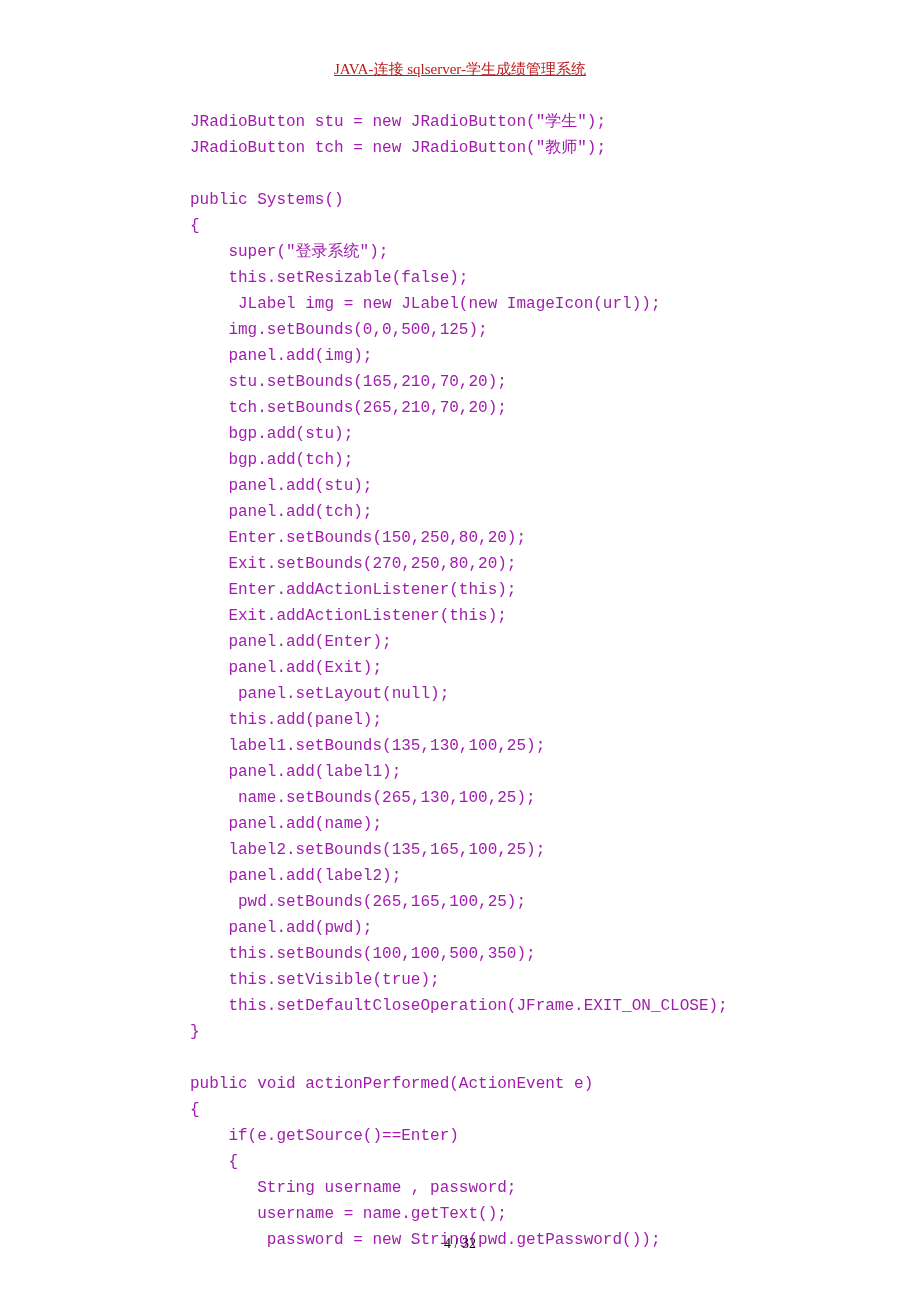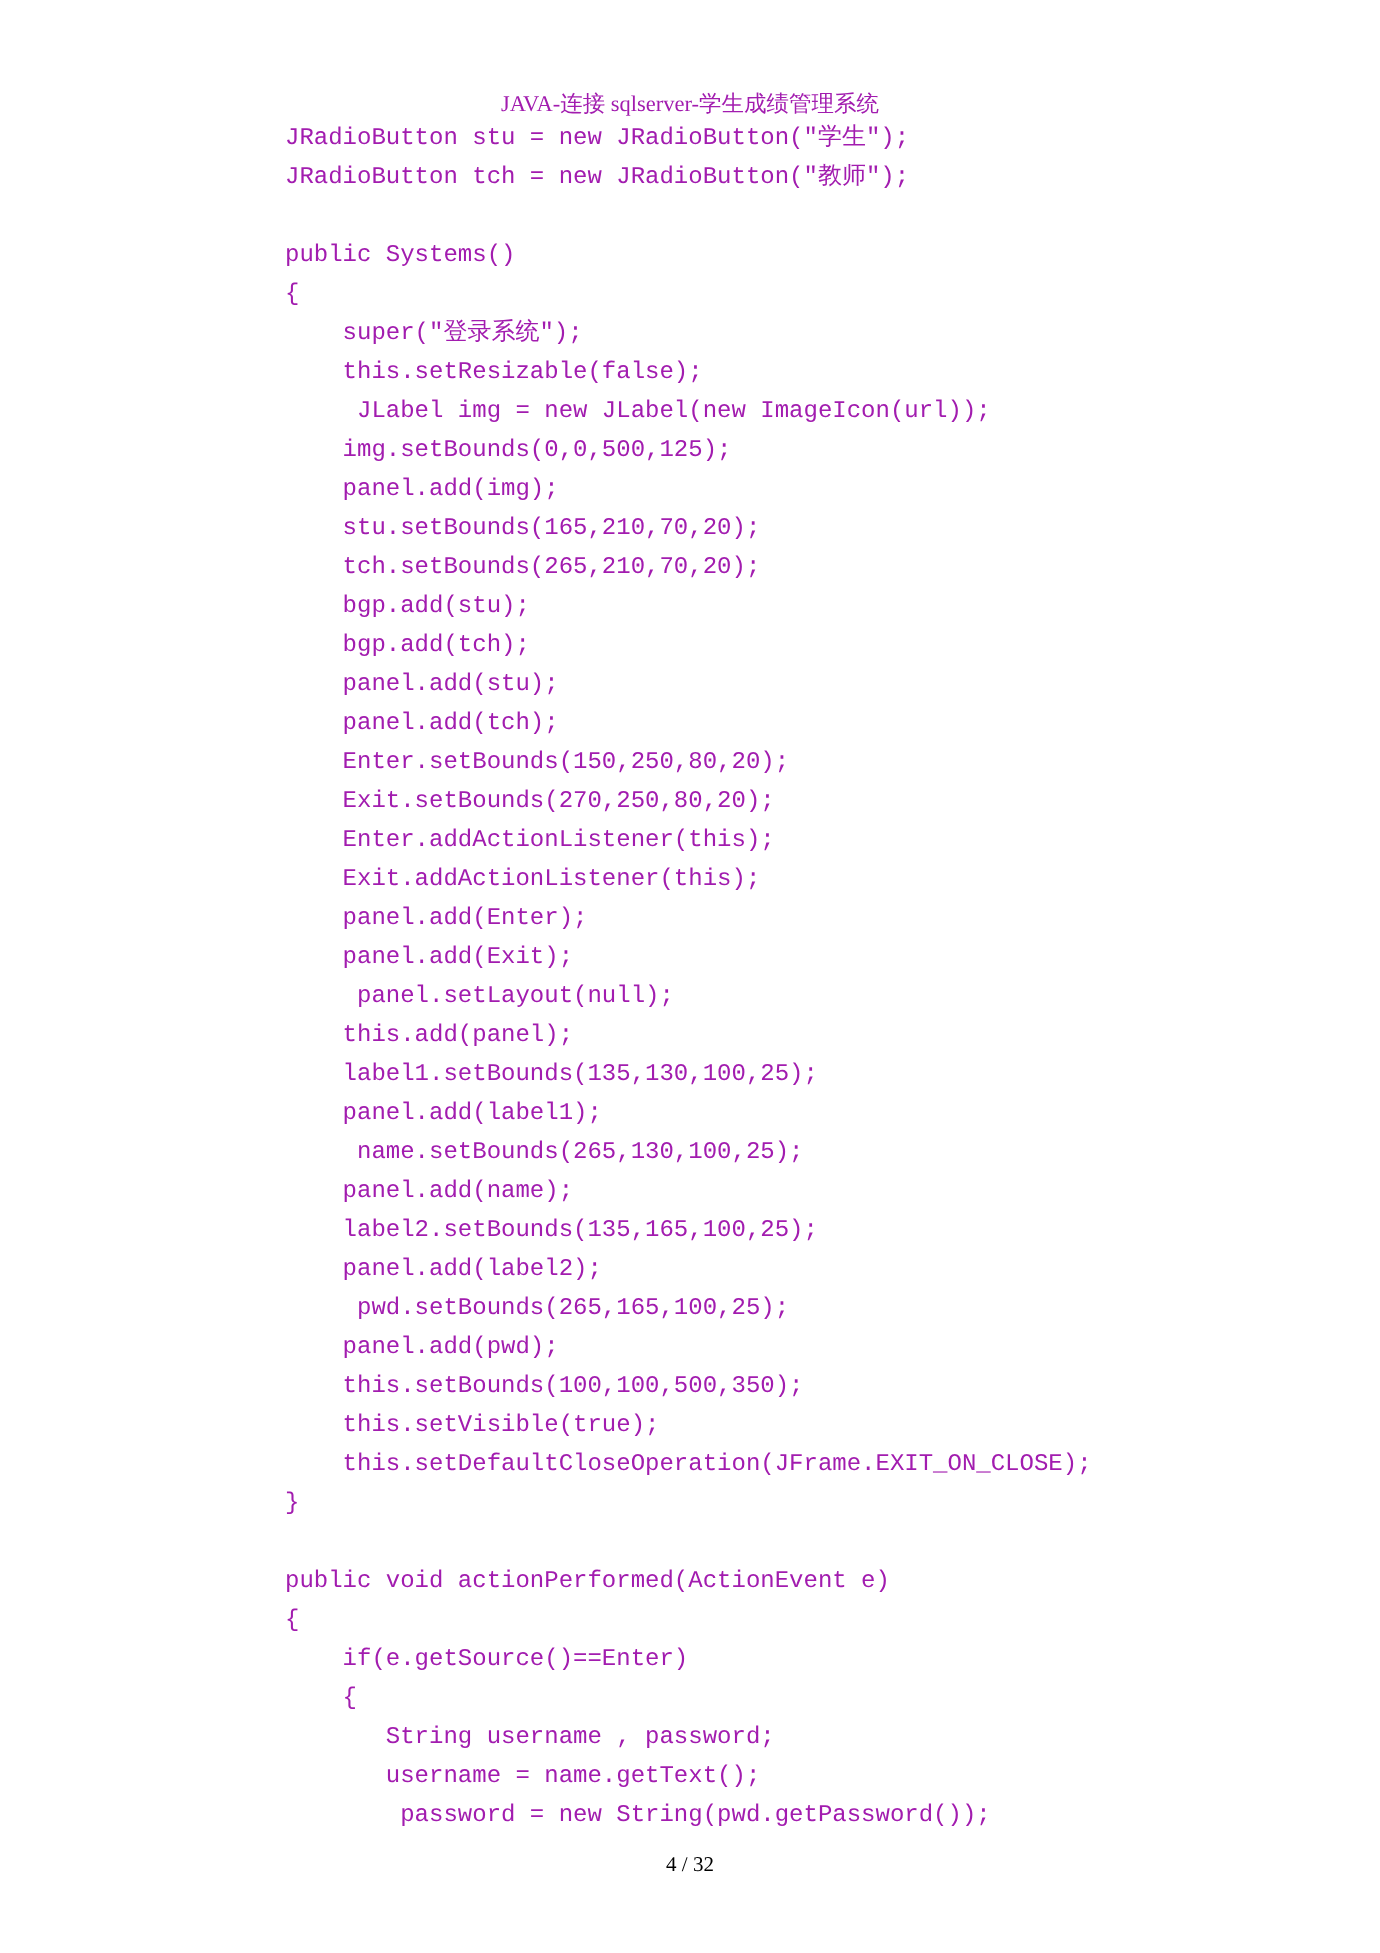--- a/index.html
+++ b/index.html
@@ -14,21 +14,23 @@
   }
   .page {
     padding: 60px 90px 40px 90px;
     box-sizing: border-box;
     height: 100%;
     position: relative;
   }
   .header {
     text-align: center;
     font-size: 15px;
-    color: #a21caf;
+    color: #b91c1c;
+    margin-bottom: 30px;
+    text-decoration: underline;
   }
   .code-block {
     font-family: "SimSun", "宋体", "Courier New", monospace;
     font-size: 16px;
     line-height: 26px;
     white-space: pre;
     color: #a21caf;
     margin-left: 100px;
   }
   .page-number {

